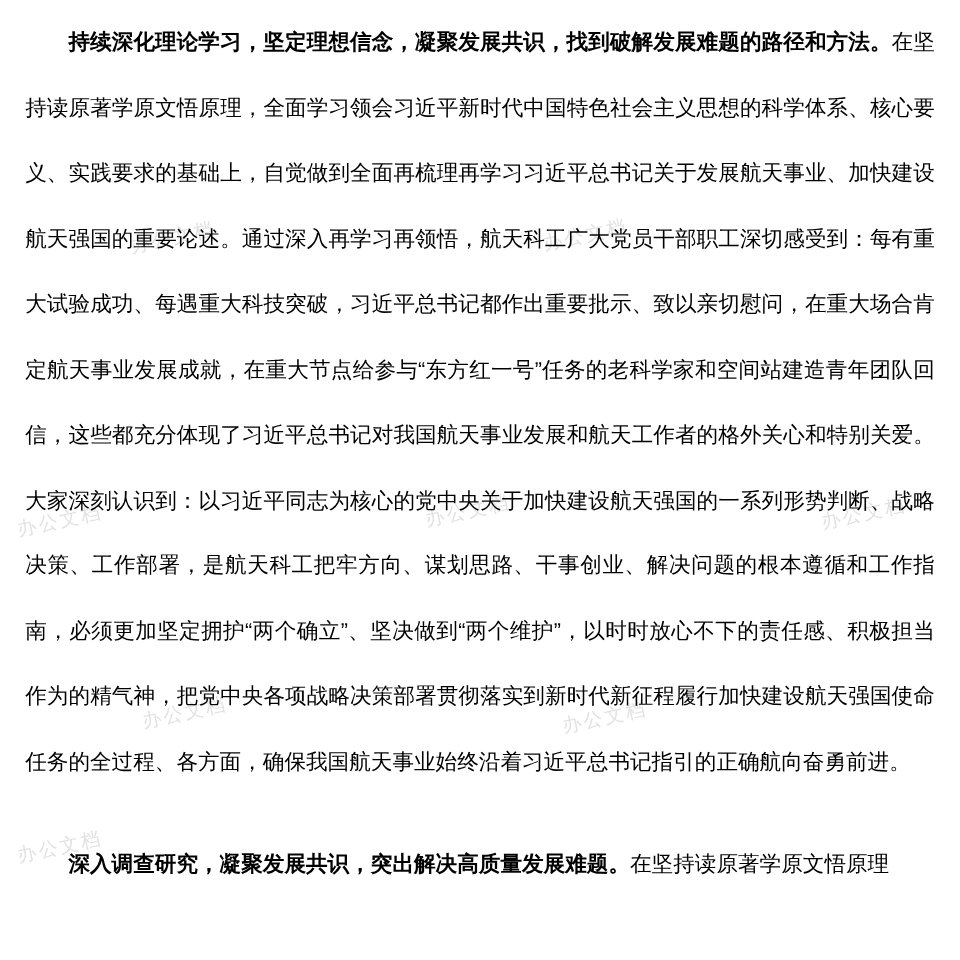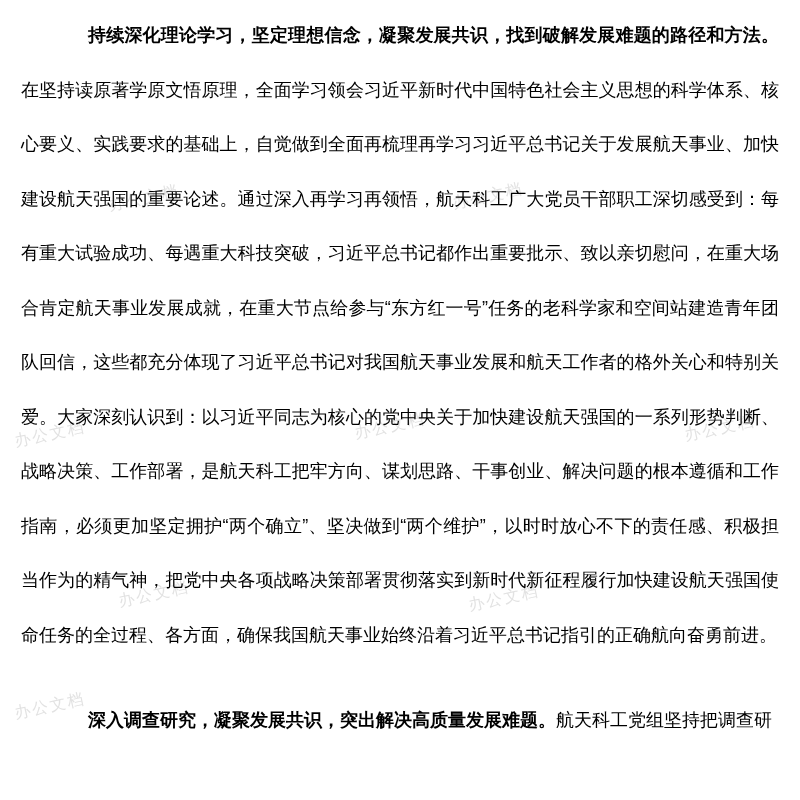--- a/index.html
+++ b/index.html
@@ -56,21 +56,20 @@
   .para {
     margin: 0;
     text-indent: 2em;
     word-break: break-all;
   }
   .para-2 {
     margin-top: 31px;
   }
   .lead {
     font-weight: bold;
-    margin-left: 31px;
   }
 </style>
 </head>
 <body>
 
 <div class="page">
 
   <div class="watermark-layer">
     <span class="wm wm1">办公文档</span>
     <span class="wm wm2">办公文档</span>
@@ -79,17 +78,17 @@
     <span class="wm wm5">办公文档</span>
     <span class="wm wm6">办公文档</span>
     <span class="wm wm7">办公文档</span>
     <span class="wm wm8">办公文档</span>
   </div>
 
   <div class="content">
 
     <p class="para para-1"><strong class="lead">持续深化理论学习，坚定理想信念，凝聚发展共识，找到破解发展难题的路径和方法。</strong><span class="body-text">在坚持读原著学原文悟原理，全面学习领会习近平新时代中国特色社会主义思想的科学体系、核心要义、实践要求的基础上，自觉做到全面再梳理再学习习近平总书记关于发展航天事业、加快建设航天强国的重要论述。通过深入再学习再领悟，航天科工广大党员干部职工深切感受到：每有重大试验成功、每遇重大科技突破，习近平总书记都作出重要批示、致以亲切慰问，在重大场合肯定航天事业发展成就，在重大节点给参与“东方红一号”任务的老科学家和空间站建造青年团队回信，这些都充分体现了习近平总书记对我国航天事业发展和航天工作者的格外关心和特别关爱。大家深刻认识到：以习近平同志为核心的党中央关于加快建设航天强国的一系列形势判断、战略决策、工作部署，是航天科工把牢方向、谋划思路、干事创业、解决问题的根本遵循和工作指南，必须更加坚定拥护“两个确立”、坚决做到“两个维护”，以时时放心不下的责任感、积极担当作为的精气神，把党中央各项战略决策部署贯彻落实到新时代新征程履行加快建设航天强国使命任务的全过程、各方面，确保我国航天事业始终沿着习近平总书记指引的正确航向奋勇前进。</span></p>
 
-    <p class="para para-2"><strong class="lead">深入调查研究，凝聚发展共识，突出解决高质量发展难题。</strong><span class="body-text">航天科工党组坚持把调查研</span></p>
+    <p class="para para-2"><strong class="lead">深入调查研究，凝聚发展共识，突出解决高质量发展难题。</strong><span class="body-text">在坚持读原著学原文悟原理</span></p>
 
   </div>
 
 </div>
 
 </body></html>

